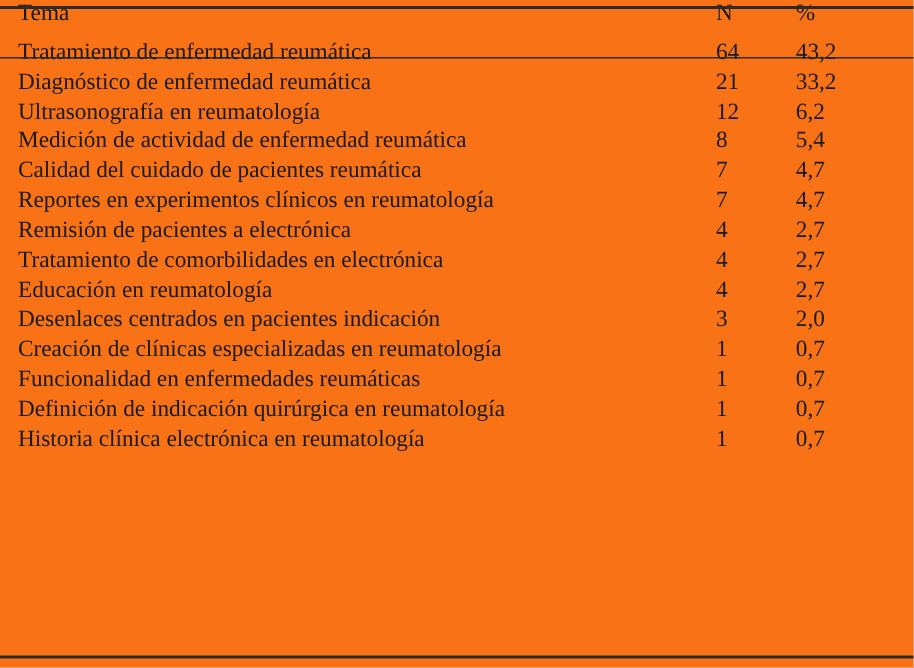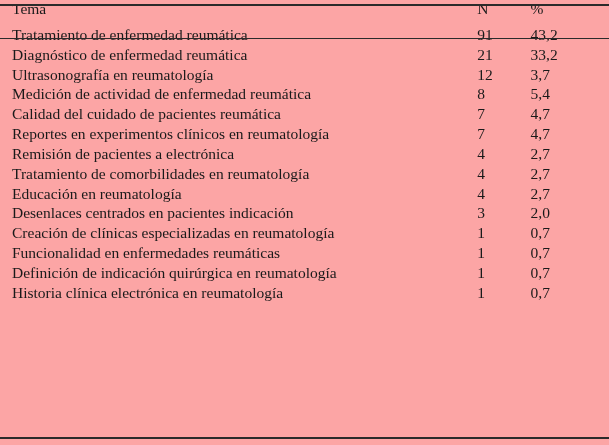--- a/index.html
+++ b/index.html
@@ -12,21 +12,21 @@
     height: 445px;
     font-family: "Liberation Serif", serif;
     color: #1a1a1a;
     overflow: hidden;
   }
   .table-wrap {
     width: 609px;
     height: 445px;
     box-sizing: border-box;
     padding: 0 12px;
-    background: #fca5a5;
+    background: #f97316;
     position: relative;
   }
   table.data-table {
     width: 100%;
     border-collapse: collapse;
     font-size: 15.5px;
     table-layout: fixed;
   }
   table.data-table th,
   table.data-table td {
@@ -98,32 +98,32 @@
     <thead>
       <tr>
         <th class="col-theme">Tema</th>
         <th class="col-n">N</th>
         <th class="col-pct">%</th>
       </tr>
     </thead>
     <tbody>
       <tr>
         <td class="col-theme">Tratamiento de enfermedad reumática</td>
-        <td class="col-n">91</td>
+        <td class="col-n">64</td>
         <td class="col-pct">43,2</td>
       </tr>
       <tr>
         <td class="col-theme">Diagnóstico de enfermedad reumática</td>
         <td class="col-n">21</td>
         <td class="col-pct">33,2</td>
       </tr>
       <tr>
         <td class="col-theme">Ultrasonografía en reumatología</td>
         <td class="col-n">12</td>
-        <td class="col-pct">3,7</td>
+        <td class="col-pct">6,2</td>
       </tr>
       <tr>
         <td class="col-theme">Medición de actividad de enfermedad reumática</td>
         <td class="col-n">8</td>
         <td class="col-pct">5,4</td>
       </tr>
       <tr>
         <td class="col-theme">Calidad del cuidado de pacientes reumática</td>
         <td class="col-n">7</td>
         <td class="col-pct">4,7</td>
@@ -132,21 +132,21 @@
         <td class="col-theme">Reportes en experimentos clínicos en reumatología</td>
         <td class="col-n">7</td>
         <td class="col-pct">4,7</td>
       </tr>
       <tr>
         <td class="col-theme">Remisión de pacientes a electrónica</td>
         <td class="col-n">4</td>
         <td class="col-pct">2,7</td>
       </tr>
       <tr>
-        <td class="col-theme">Tratamiento de comorbilidades en reumatología</td>
+        <td class="col-theme">Tratamiento de comorbilidades en electrónica</td>
         <td class="col-n">4</td>
         <td class="col-pct">2,7</td>
       </tr>
       <tr>
         <td class="col-theme">Educación en reumatología</td>
         <td class="col-n">4</td>
         <td class="col-pct">2,7</td>
       </tr>
       <tr>
         <td class="col-theme">Desenlaces centrados en pacientes indicación</td>

